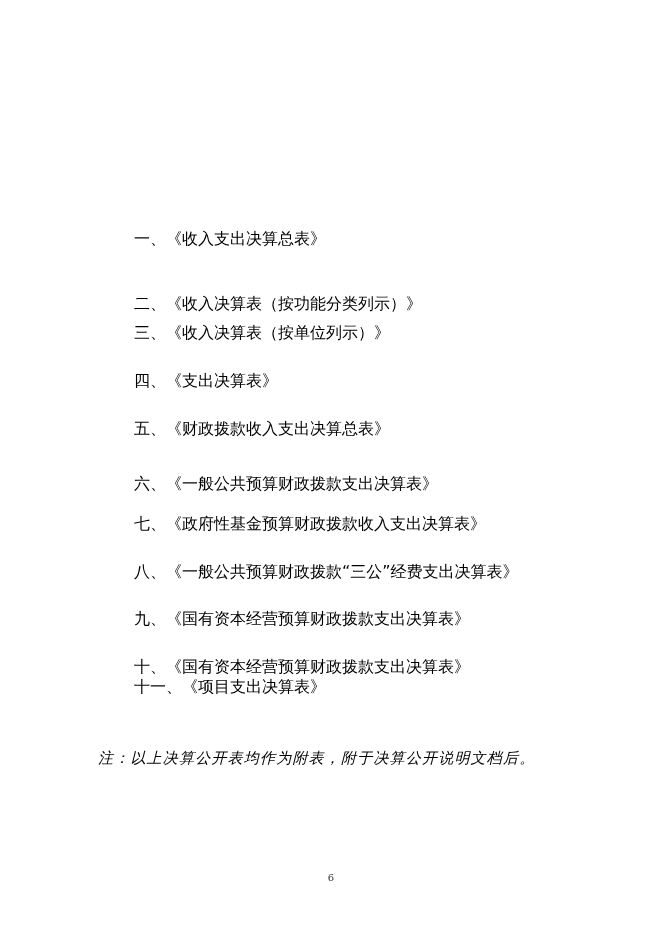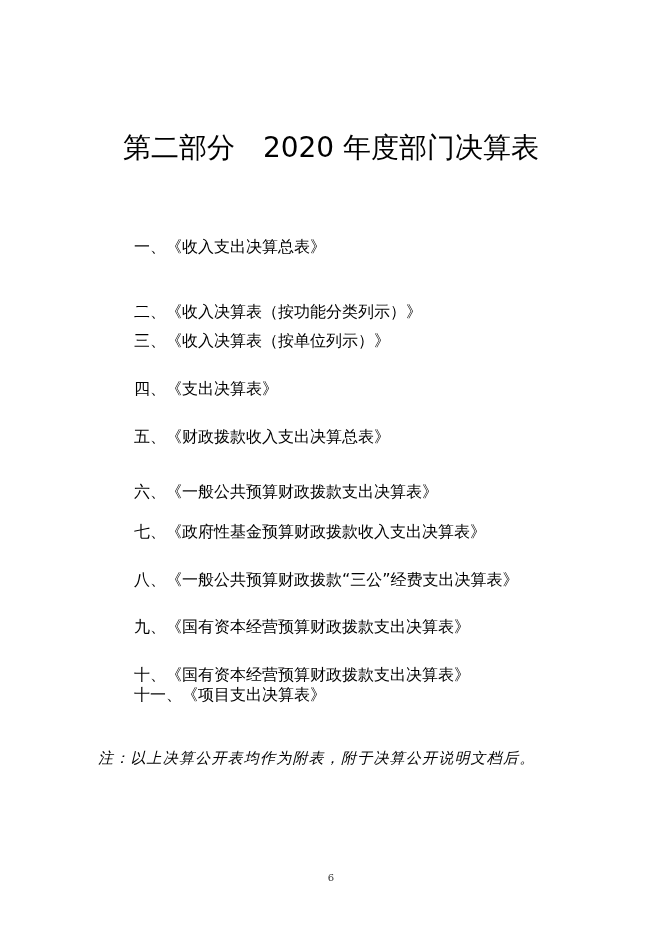--- a/index.html
+++ b/index.html
@@ -13,41 +13,37 @@
     position: absolute; left: 0; right: 0; top: 128px;
     text-align: center; font-size: 28px; line-height: 40px; letter-spacing: 0px;
     font-family: "DejaVu Sans", sans-serif; font-weight: normal;
   }
   .title .gap { display: inline-block; width: 28px; }
   .toc { position: absolute; left: 134px; top: 228px; }
   .toc-item {
     position: absolute; left: 0; white-space: nowrap;
     font-size: 16px; line-height: 22px;
     font-family: "DejaVu Sans", sans-serif;
-    margin-top: 8px;
   }
   .toc-item .num { display: inline-block; }
   .note {
     position: absolute; left: 98px; top: 748px; white-space: nowrap;
     font-size: 15px; line-height: 20px; letter-spacing: 1.2px;
     font-family: "DejaVu Serif", serif;
     font-style: italic;
   }
   .page-number {
     position: absolute; left: 0; right: 0; top: 872px; text-align: center;
     font-size: 10px; color: #333; font-family: "DejaVu Serif", serif;
   }
 </style>
 </head>
 <body>
 
 <div class="page">
-  <div class="title">
-    <span>第二部分</span><span class="gap"></span><span>2020 年度部门决算表</span>
-  </div>
 
   <div class="toc">
     <div class="toc-item" style="top:0px">
       <span class="num">一、</span><span>《收入支出决算总表》</span>
     </div>
     <div class="toc-item" style="top:65px">
       <span class="num">二、</span><span>《收入决算表（按功能分类列示）》</span>
     </div>
     <div class="toc-item" style="top:94px">
       <span class="num">三、</span><span>《收入决算表（按单位列示）》</span>

